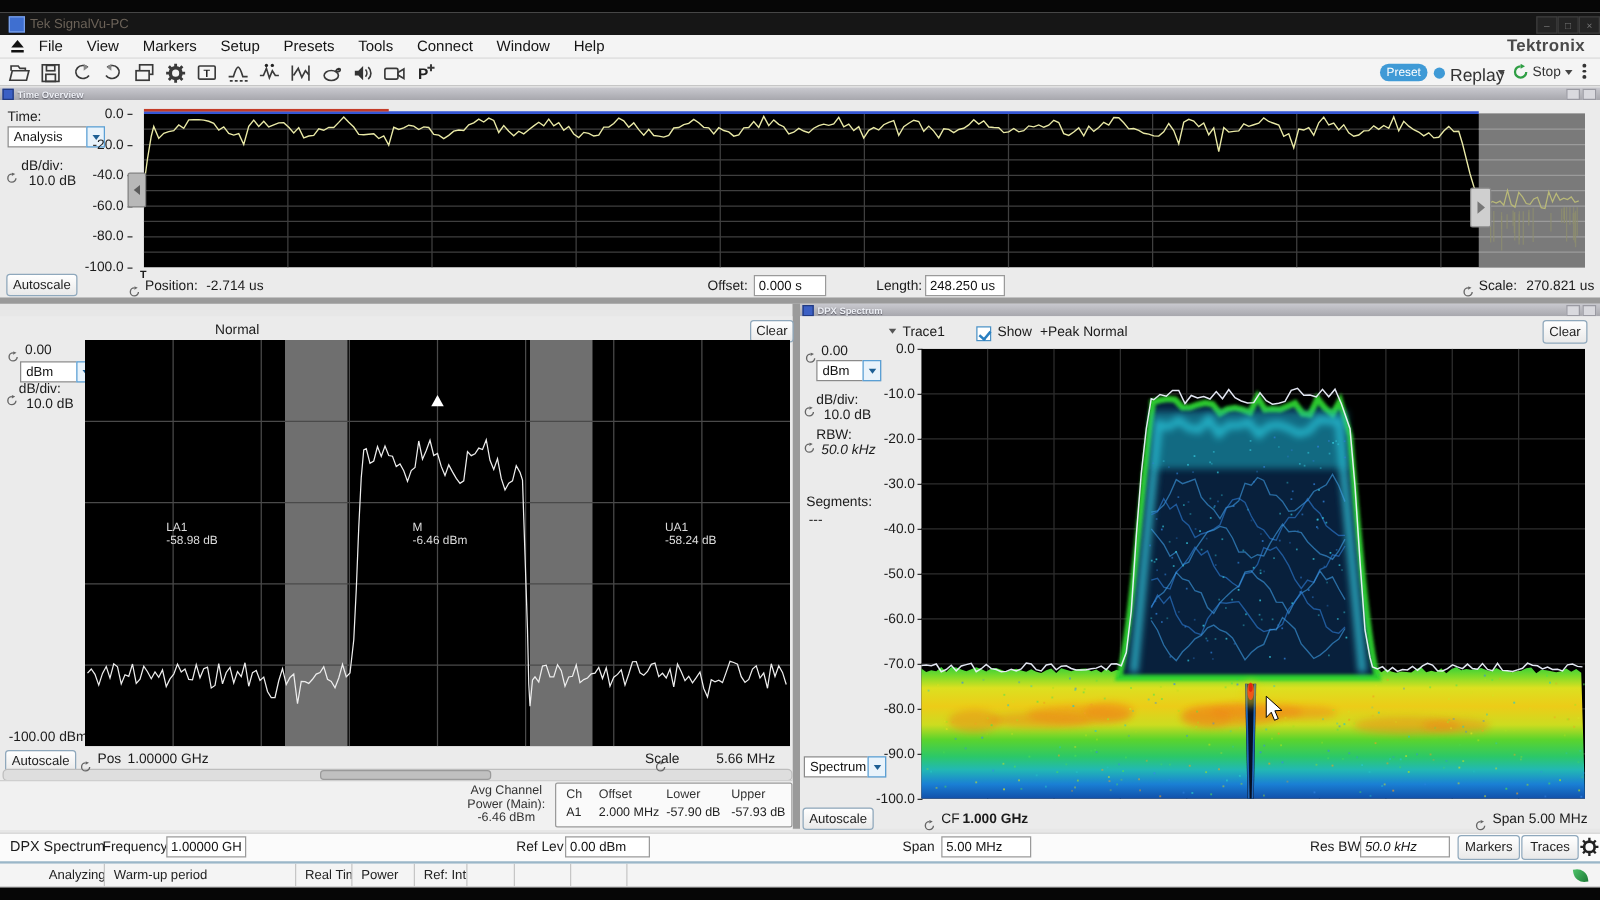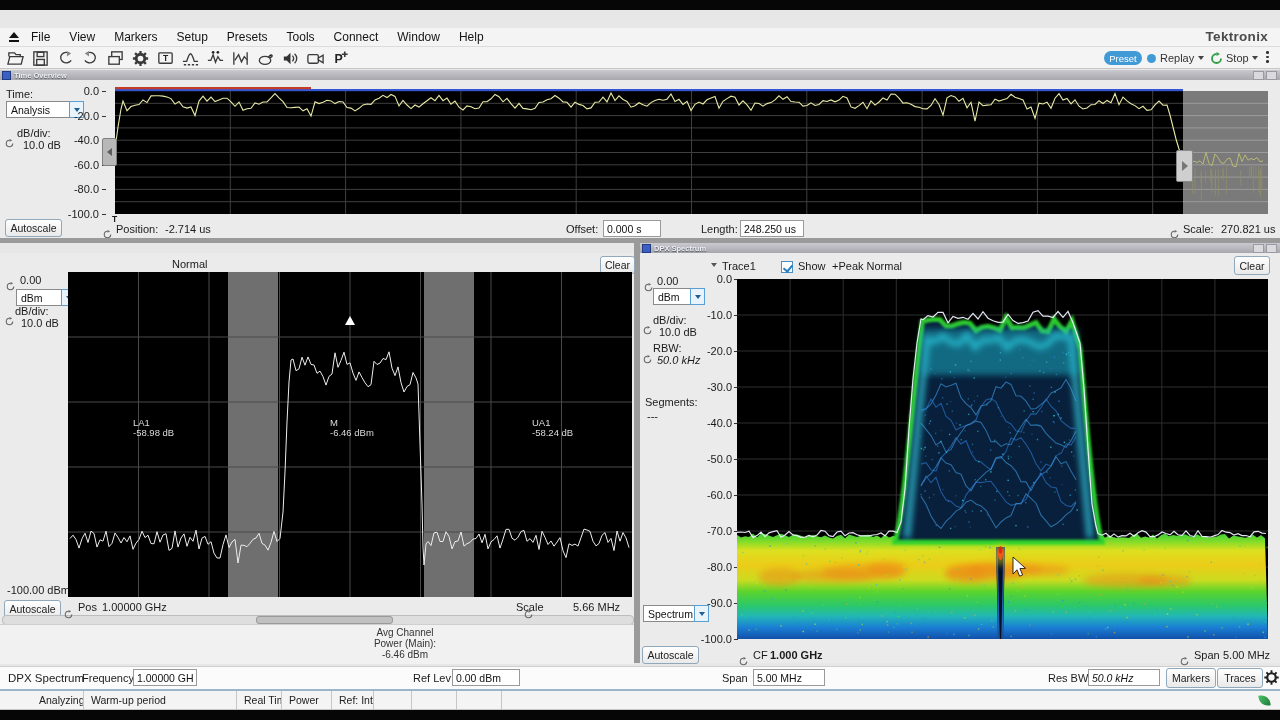--- a/index.html
+++ b/index.html
@@ -31,20 +31,27 @@
       padding-left:7px;font-size:10.5px;color:#222;box-sizing:border-box;white-space:nowrap;overflow:hidden;}
   .winbtn{position:absolute;width:15px;height:12px;background:#242424;border:1px solid #3d3d3d;
       color:#777;font-size:8px;display:flex;align-items:center;justify-content:center;}
 </style>
 </head>
 <body>
 
 <div id="root">
 
   <div class="abs" style="left:0;top:0;width:1280px;height:10px;background:#060606;"></div>
+  <div class="abs" style="left:0;top:10px;width:1280px;height:18px;background:#161616;">
+    <div class="abs" style="left:7px;top:3px;width:11px;height:11px;background:#3f6fd0;border:1px solid #7aa0e8;"></div>
+    <div class="abs" style="left:24px;top:3px;font-size:10.5px;color:#6b6258;">Tek SignalVu-PC</div>
+    <div class="winbtn" style="left:1229px;top:3px;">–</div>
+    <div class="winbtn" style="left:1246px;top:3px;">□</div>
+    <div class="winbtn" style="left:1263px;top:3px;">×</div>
+  </div>
 
   <div class="abs" style="left:0;top:28px;width:1280px;height:18px;background:#f4f4f4;">
     <div class="abs" style="left:9px;top:4px;">
       <div style="width:0;height:0;border-left:5px solid transparent;border-right:5px solid transparent;border-bottom:6px solid #111;"></div>
       <div style="width:10px;height:2px;background:#111;margin-top:1.5px;"></div>
     </div>
     <div id="menu-items" class="abs" style="left:30px;top:0;display:flex;gap:17px;align-items:center;height:18px;">
         <span class="menu-item">File</span>
         <span class="menu-item">View</span>
         <span class="menu-item">Markers</span>
@@ -142,21 +149,21 @@
         </div>
         <div class="tbi">
           <svg width="19" height="19" viewBox="0 0 20 20" fill="none" stroke="#3a3a3a" stroke-width="1.4">
             <text x="8" y="15" font-size="13" font-weight="bold" text-anchor="middle" fill="#222" stroke="none" font-family="Liberation Sans,sans-serif">P</text>
             <path d="M14.5,2.5 V8.5 M11.5,5.5 H17.5" stroke-width="1.7"></path>
           </svg>
         </div>
       </div>
     <div class="abs" style="left:1104px;top:4px;width:38px;height:14px;border-radius:8px;background:#3f9ad6;color:#fff;font-size:9.5px;display:flex;align-items:center;justify-content:center;">Preset</div>
     <div class="abs" style="left:1147px;top:7px;width:9px;height:9px;border-radius:50%;background:#3f9ad6;"></div>
-    <div class="abs" style="left:1160px;top:5px;font-size:11px;color:#333;">Replay</div>
+    <div class="abs" style="left:1160px;top:5px;font-size:14px;color:#333;">Replay</div>
     <div class="abs caret" style="left:1198px;top:9px;border-top-color:#444;"></div>
     <div class="abs" style="left:1210px;top:4px;">
       <svg width="13" height="13" viewBox="0 0 13 13">
           <path d="M11,6.5 A4.5,4.5 0 1 1 6.5,2" stroke="#2f9e44" stroke-width="1.8" fill="none"></path>
           <path d="M6.5,0 L10,2 L6.5,4 Z" fill="#2f9e44"></path>
         </svg>
     </div>
     <div class="abs" style="left:1226px;top:5px;font-size:11px;color:#333;">Stop</div>
     <div class="abs caret" style="left:1252px;top:9px;border-top-color:#444;"></div>
     <div class="abs" style="left:1266px;top:4px;display:flex;flex-direction:column;gap:2px;">
@@ -369,20 +376,34 @@
         <path d="M5,0 L8,1.4 L5,3 Z" fill="#666"></path>
       </svg></div>
   <div class="lbl" style="left:516px;top:601px;">Scale</div>
   <div class="lbl" style="left:573px;top:601px;">5.66 MHz</div>
 
   <div class="abs" style="left:0;top:624px;width:634px;height:39px;background:#f1f1f1;border-top:1px solid #cfcfcf;"></div>
   <div class="abs" style="left:368px;top:627px;width:74px;text-align:center;font-size:10px;color:#333;line-height:11px;">
     <div>Avg Channel</div>
     <div>Power (Main):</div>
     <div>-6.46 dBm</div>
+  </div>
+  <div class="abs" style="left:444px;top:626px;width:188px;height:34px;background:#fafafa;border:1px solid #9a9a9a;border-radius:2px;">
+    <div id="acpr-table-headers">
+        <div style="position: absolute; left: 8px; top: 3px; font-size: 10px; color: rgb(51, 51, 51);">Ch</div>
+        <div style="position: absolute; left: 34px; top: 3px; font-size: 10px; color: rgb(51, 51, 51);">Offset</div>
+        <div style="position: absolute; left: 88px; top: 3px; font-size: 10px; color: rgb(51, 51, 51);">Lower</div>
+        <div style="position: absolute; left: 140px; top: 3px; font-size: 10px; color: rgb(51, 51, 51);">Upper</div>
+      </div>
+    <div id="acpr-table-row">
+        <div style="position: absolute; left: 8px; top: 18px; font-size: 10px; color: rgb(34, 34, 34);">A1</div>
+        <div style="position: absolute; left: 34px; top: 18px; font-size: 10px; color: rgb(34, 34, 34);">2.000 MHz</div>
+        <div style="position: absolute; left: 88px; top: 18px; font-size: 10px; color: rgb(34, 34, 34);">-57.90 dB</div>
+        <div style="position: absolute; left: 140px; top: 18px; font-size: 10px; color: rgb(34, 34, 34);">-57.93 dB</div>
+      </div>
   </div>
 
   <div class="hdr" style="left:640px;top:243px;width:640px;">
     <div class="hicon"></div>
     <span>DPX Spectrum</span>
     <div style="flex:1"></div>
     <div class="hbox"></div>
     <div class="hbox" style="margin-right:3px;"></div>
   </div>
   <div class="abs" style="left:640px;top:253px;width:640px;height:410px;background:#ebebeb;"></div>

